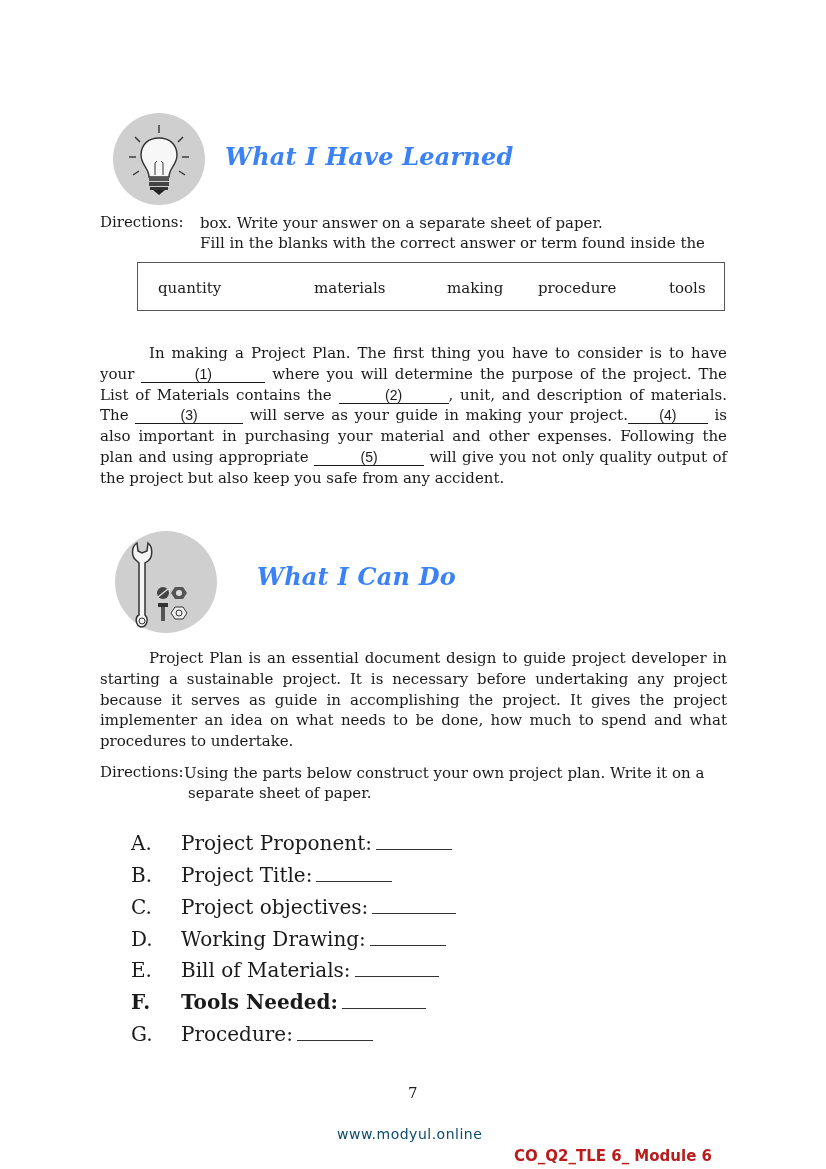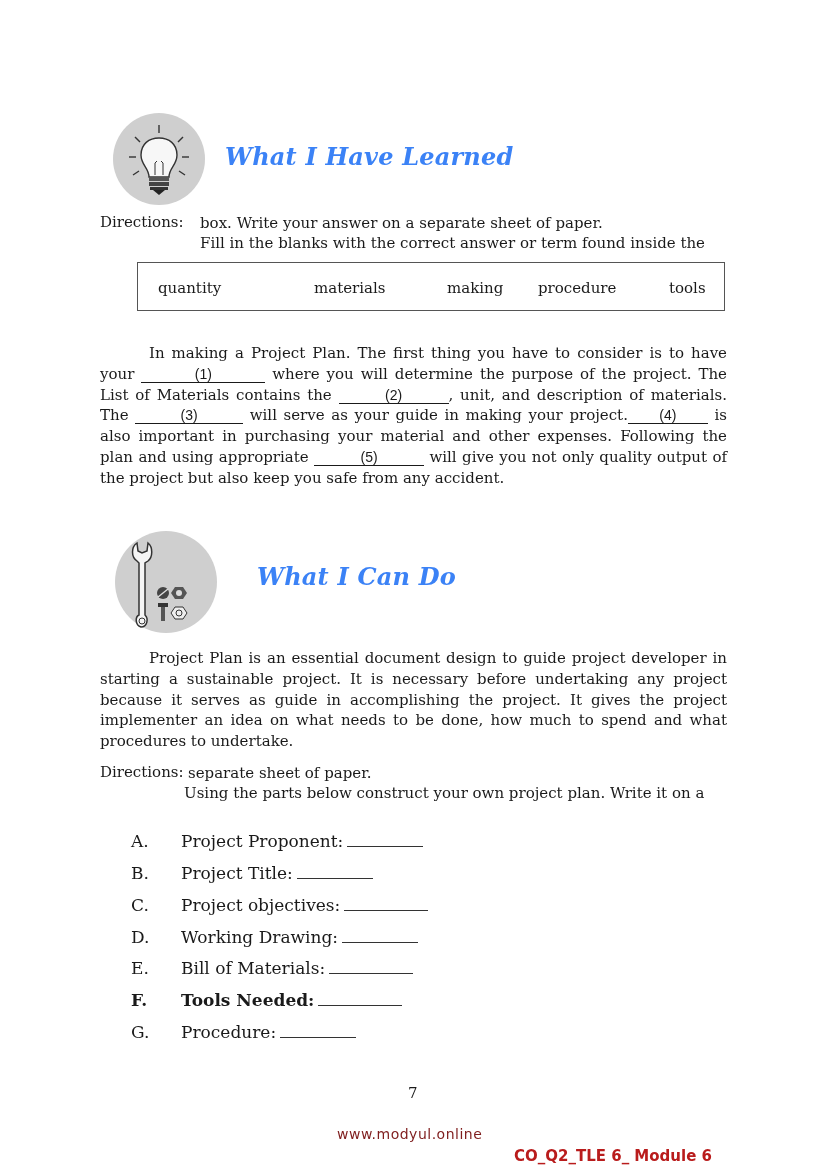--- a/index.html
+++ b/index.html
@@ -9,28 +9,28 @@
   .heading { position: absolute; font-family: "DejaVu Serif", serif; font-weight: bold; font-style: italic;
              font-size: 24px; color: #3b82f6; letter-spacing: 0.2px; }
   .dir-label { position: absolute; font-size: 15px; }
   .dir-body { position: absolute; font-size: 15px; line-height: 20px; }
   .wordbox { position: absolute; left: 137px; top: 262px; width: 588px; height: 49px;
              border: 1px solid #555; box-sizing: border-box; }
   .word { position: absolute; top: 16px; font-size: 15px; }
   .para { position: absolute; left: 100px; width: 627px; font-size: 15px; line-height: 20.8px; text-align: justify; }
   .blank { display: inline-block; border-bottom: 1px solid #1a1a1a; text-align: center; line-height: 16px;
            font-family: "Liberation Sans", sans-serif; font-size: 14px; }
-  .list-item { position: absolute; left: 131px; font-size: 17px; }
+  .list-item { position: absolute; left: 131px; font-size: 20px; }
   .list-letter { display: inline-block; width: 50px; }
   .fill-line { display: inline-block; border-bottom: 1px solid #333; height: 12px; vertical-align: baseline; margin-left: 4px; }
   .page-num { position: absolute; left: 408px; top: 1084px; font-size: 15px; }
   .footer-code { position: absolute; left: 514px; top: 1103px; font-family: "DejaVu Sans", sans-serif;
                  font-weight: bold; font-size: 15px; color: #b91c1c; margin-top: 44px; }
   .watermark { position: absolute; left: 337px; top: 1126px; font-family: "DejaVu Sans", sans-serif;
-               font-size: 14px; color: #7f1d1d; letter-spacing: 0.5px; }
+               font-size: 14px; color: #0c4a6e; letter-spacing: 0.5px; }
 </style>
 </head>
 <body>
 
 <div class="icon-circle" style="left:113px; top:113px; width:92px; height:92px;">
   <svg width="92" height="92" viewBox="0 0 92 92">
     <g stroke="#333" stroke-width="1.4" fill="none">
       <line x1="46" y1="12" x2="46" y2="20"></line>
       <line x1="22" y1="24" x2="27" y2="29"></line>
       <line x1="70" y1="24" x2="65" y2="29"></line>
@@ -81,22 +81,22 @@
     <polygon points="60,76 68,76 72,82 68,88 60,88 56,82" fill="#eee" stroke="#333" stroke-width="1"></polygon>
     <circle cx="64" cy="82" r="3" fill="none" stroke="#333" stroke-width="1"></circle>
   </svg>
 </div>
 <div class="heading" style="left:225px; top:562px;margin-left:32px;">What I Can Do</div>
 
 <div class="para" style="top:648px; text-indent:49px;">Project Plan is an essential document design to guide project developer in starting a sustainable project. It is necessary before undertaking any project because it serves as guide in accomplishing the project.  It gives the project implementer an idea on what needs to be done, how much to spend and what procedures to undertake.</div>
 
 <div class="dir-label" style="left:100px; top:763px;">Directions:</div>
 <div class="dir-body" style="left:188px; top:763px; width:540px;">
+  <div style="margin-left:-4px;">Using the parts below construct your own project plan. Write it on a</div>
   <div>separate sheet of paper.</div>
-  <div style="margin-left:-4px;">Using the parts below construct your own project plan. Write it on a</div>
 </div>
 
 <div class="list-item" style="top:831px;">
   <span class="list-letter">A.</span><span>Project Proponent:</span><span class="fill-line" style="width:76px;"></span>
 </div>
 <div class="list-item" style="top:863px;">
   <span class="list-letter">B.</span><span>Project Title:</span><span class="fill-line" style="width:76px;"></span>
 </div>
 <div class="list-item" style="top:895px;">
   <span class="list-letter">C.</span><span>Project objectives:</span><span class="fill-line" style="width:84px;"></span>

